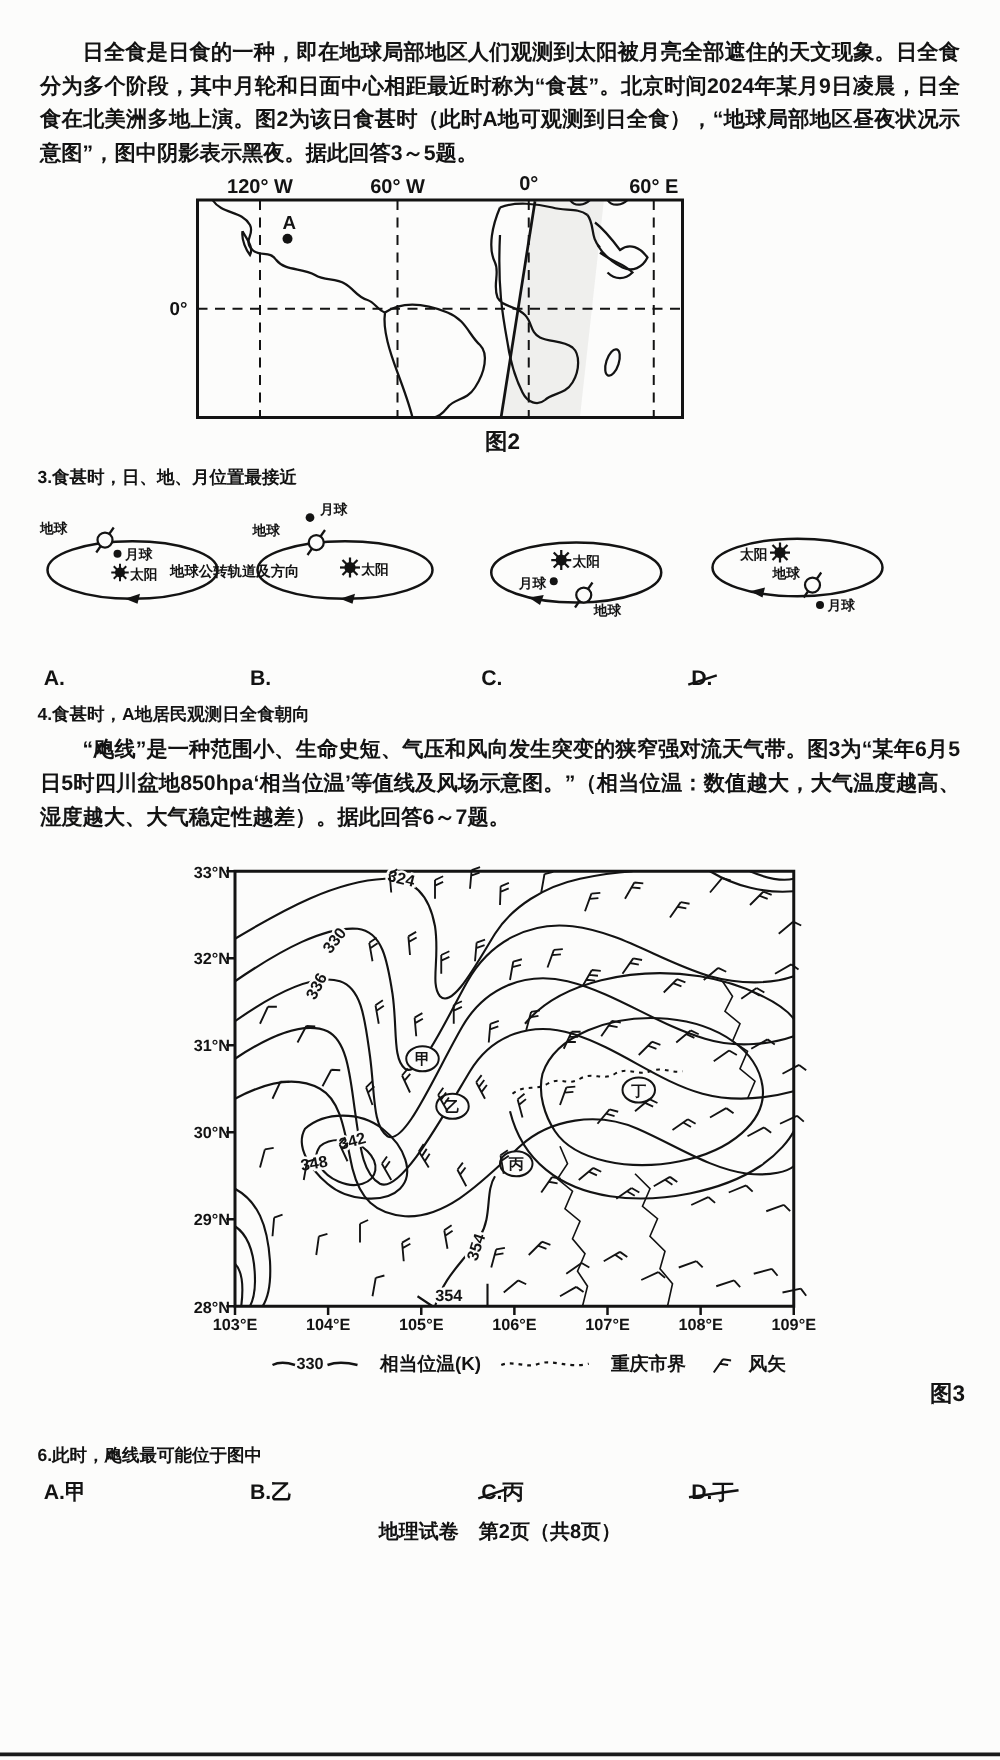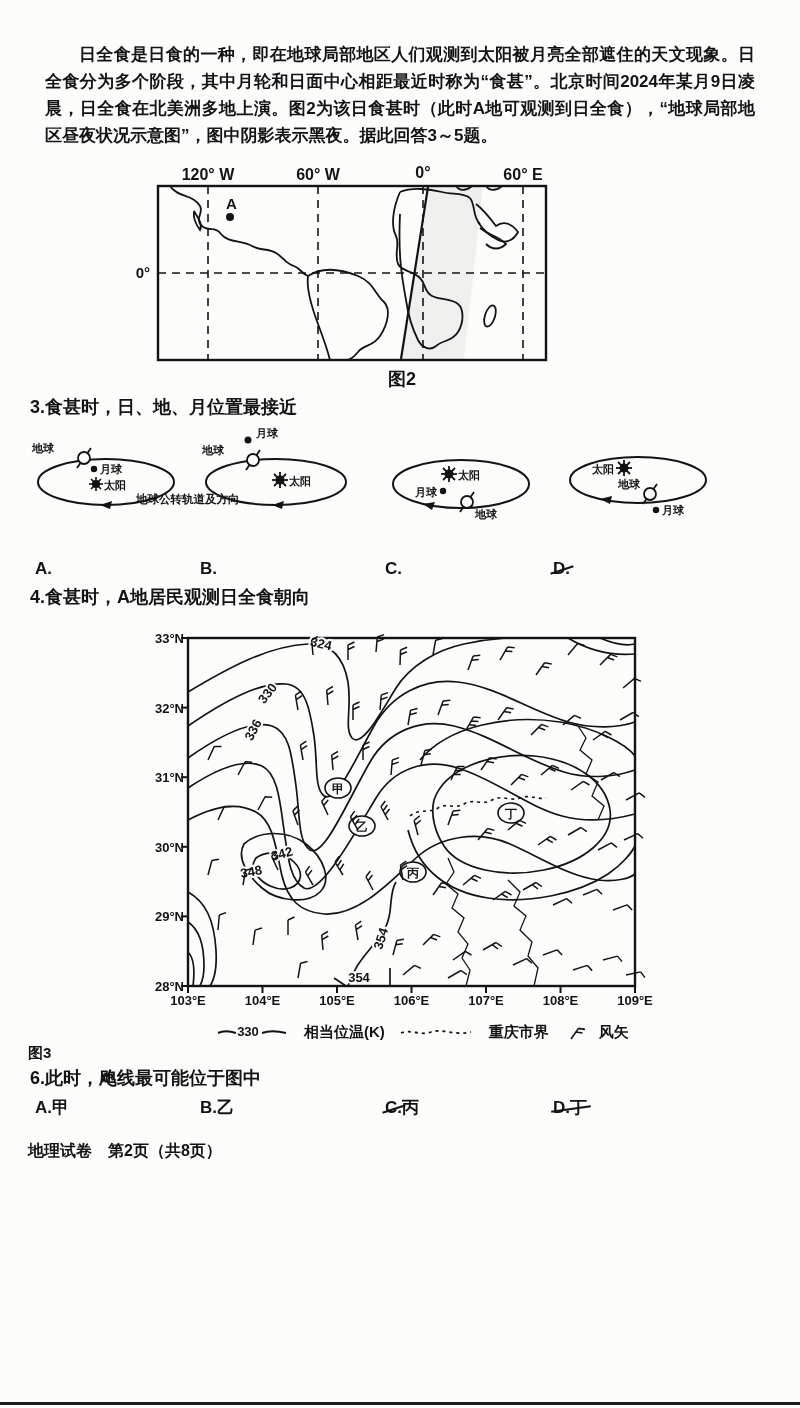--- a/index.html
+++ b/index.html
@@ -1,37 +1,37 @@
 <!DOCTYPE html>
 <html><head>
 <meta charset="utf-8">
 <style>
   html,body{margin:0;padding:0;}
   body{width:800px;height:1408px;background:#fcfcfb;color:#131313;
        font-family:"Liberation Sans","DejaVu Sans",sans-serif;font-weight:700;position:relative;overflow:hidden;}
   .page{padding:24px 28px 0 28px;position:relative;}
-  .para{font-size:17px;line-height:27px;text-align:justify;text-indent:2em;margin:17px;}
-  .qtitle{font-size:18px;line-height:22px;margin:6px 0 2px 2px;}
+  .para{font-size:17px;line-height:27px;text-align:justify;text-indent:2em;margin:4px;}
+  .qtitle{font-size:14px;line-height:22px;margin:6px 0 2px 2px;}
   .opts{display:grid;grid-template-columns:165px 185px 168px auto;padding-left:7px;
         font-size:17px;line-height:22px;margin:8px 0 6px 0;}
   .opt{display:inline-block;position:relative;width:max-content;}
   .sx::after,.sx2::after{content:"";position:absolute;top:52%;height:2px;background:#131313;transform:rotate(-18deg);}
   .sx::after{left:-3px;width:24px;}
   .sx2::after{left:-2px;width:40px;transform:rotate(-8deg);}
   .figwrap{position:relative;}
-  .caption{text-align:left;font-size:15px;margin:2px 0 0 0;}
+  .caption{text-align:right;font-size:18px;margin:2px 0 0 0;}
   svg{display:block;}
   svg text{font-family:"Liberation Sans","DejaVu Sans",sans-serif;font-weight:700;fill:#131313;}
   .clabel{paint-order:stroke;stroke:#fcfcfb;stroke-width:4px;}
   .orbit-row{position:relative;height:128px;margin-top:4px;}
   .orbit-row svg{position:absolute;top:0;}
-  .orbit-note{position:absolute;left:108px;top:70px;font-size:11.5px;}
+  .orbit-note{position:absolute;left:108px;top:54px;font-size:11.5px;}
   .legend{display:flex;align-items:center;gap:14px;margin:10px 0 0 188px;font-size:15px;}
   .legend svg{display:inline-block;}
-  .footer{text-align:left;font-size:16px;margin-top:22px;}
+  .footer{text-align:center;font-size:16px;margin-top:10px;}
   .scan-edge{position:absolute;left:0;bottom:3px;width:100%;height:3px;background:#1a1a1a;}
 </style>
 </head>
 <body>
 
 <div class="page">
 
   <p class="para">日全食是日食的一种，即在地球局部地区人们观测到太阳被月亮全部遮住的天文现象。日全食分为多个阶段，其中月轮和日面中心相距最近时称为“食甚”。北京时间2024年某月9日凌晨，日全食在北美洲多地上演。图2为该日食甚时（此时A地可观测到日全食），“地球局部地区昼夜状况示意图”，图中阴影表示黑夜。据此回答3～5题。</p>
 
   <div class="figwrap">
@@ -175,20 +175,21 @@
   <div class="opts">
     <span class="opt">A.</span>
     <span class="opt">B.</span>
     <span class="opt">C.</span>
     <span class="opt sx">D.</span>
   </div>
 
   <div class="qtitle">4.食甚时，A地居民观测日全食朝向</div>
 
 
+  <p class="para" style="margin-top:4px">“飑线”是一种范围小、生命史短、气压和风向发生突变的狭窄强对流天气带。图3为“某年6月5日5时四川盆地850hpa‘相当位温’等值线及风场示意图。”（相当位温：数值越大，大气温度越高、湿度越大、大气稳定性越差）。据此回答6～7题。</p>
 
   <div class="figwrap" style="margin-top:22px;">
     <svg id="fig3svg" width="520" height="382" viewBox="0 0 520 382" style="margin-left:120px">
       <rect x="40" y="8" width="447" height="348" fill="none" stroke="#131313" stroke-width="2.4"></rect>
 
       <g fill="none" stroke="#131313" stroke-width="1.7">
         <path d="M40,62 C80,38 120,16 160,14 C185,13 196,30 200,52 C204,78 196,98 204,108 C214,118 232,84 248,58 C262,36 288,20 316,14 C330,11 344,9 358,8"></path>
         <path d="M40,96 C78,70 112,52 138,54 C158,56 162,80 166,106 C170,134 166,158 176,166 C188,174 208,128 226,96 C244,64 276,48 310,52 C350,57 380,80 420,92 C445,99 470,98 487,92"></path>
         <path d="M40,128 C74,104 104,90 124,96 C142,102 144,128 148,156 C152,186 150,212 162,220 C176,228 200,170 222,132 C240,101 272,88 306,96 C346,106 376,130 416,142 C442,150 470,146 487,140"></path>
         <path d="M40,158 C70,138 96,128 114,136 C130,144 132,172 136,200 C140,228 142,250 156,258 C172,266 204,208 228,168 C246,138 278,128 310,138 C348,150 378,176 414,186 C444,194 472,188 487,184"></path>
@@ -350,21 +351,21 @@
       <svg width="22" height="20" viewBox="0 0 22 20">
         <g transform="translate(8,17) rotate(35)" stroke="#131313" stroke-width="1.6" fill="none">
           <path d="M0,0 L0,-13 M0,-13 L6,-16 M0,-8.5 L6,-11.5"></path>
         </g>
       </svg>
       <span>风矢</span>
     </div>
     <div class="caption">图3</div>
   </div>
 
-  <div class="qtitle" style="margin-top:4px">6.此时，飑线最可能位于图中</div>
+  <div class="qtitle" style="margin-top:26px">6.此时，飑线最可能位于图中</div>
   <div class="opts">
     <span class="opt">A.甲</span>
     <span class="opt">B.乙</span>
     <span class="opt sx">C.丙</span>
     <span class="opt sx2">D.丁</span>
   </div>
 
 
   <div class="footer">地理试卷　第2页（共8页）</div>
 </div>

